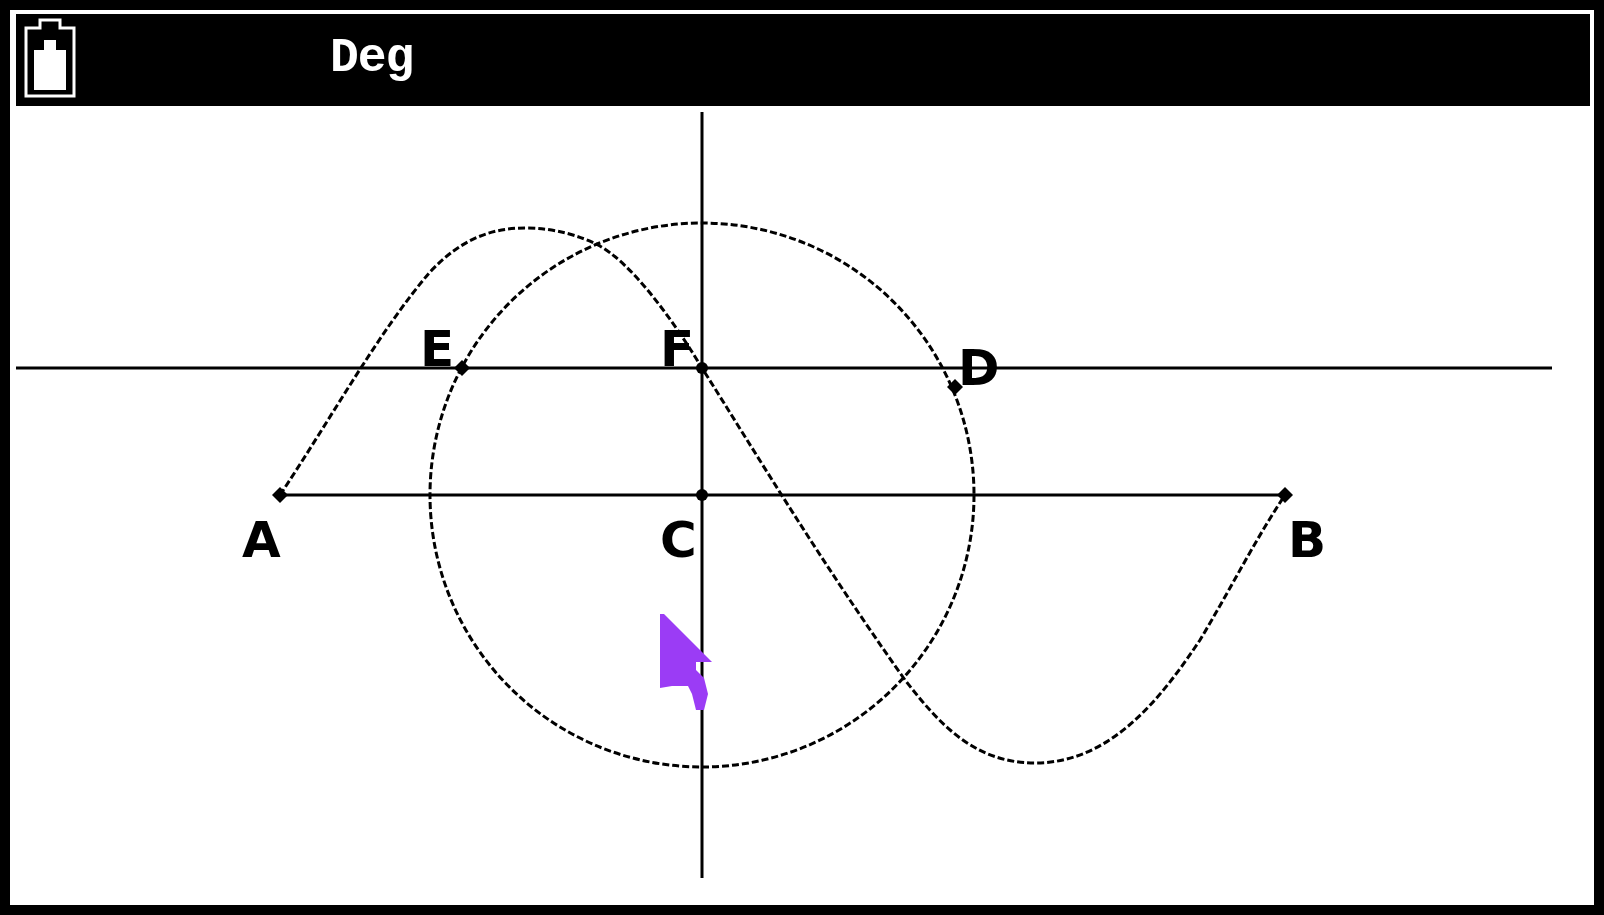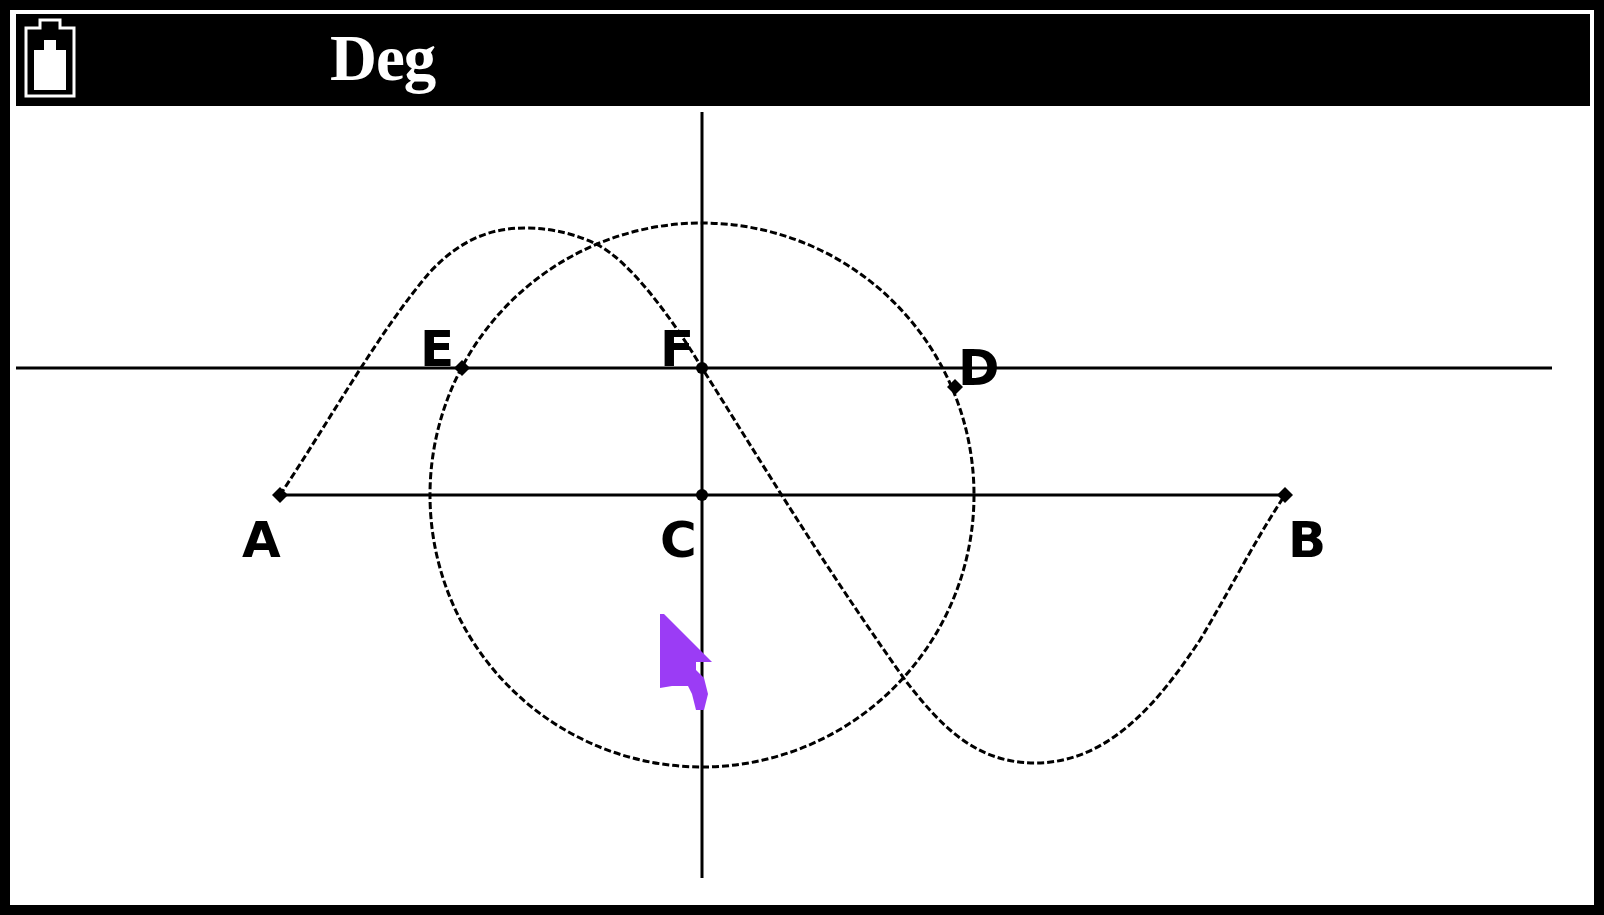--- a/index.html
+++ b/index.html
@@ -1,20 +1,20 @@
 <!DOCTYPE html>
 <html><head>
   <meta charset="utf-8">
   <style>
     html, body { margin: 0; padding: 0; }
     body { width: 1604px; height: 915px; background: #000; position: relative; overflow: hidden; }
     .screen { position: absolute; left: 10px; top: 10px; width: 1584px; height: 895px; background: #fff; }
     .status-bar { position: absolute; left: 6px; top: 4px; width: 1574px; height: 92px; background: #000; }
     .battery { position: absolute; left: 8px; top: 4px; }
-    .angle-mode { position: absolute; left: 314px; top: 14px; color: #fff; font-family: Liberation Serif, serif; font-weight: bold; font-size: 65px; line-height: 60px; letter-spacing: -1px; }
+    .angle-mode { position: absolute; left: 314px; top: 14px; color: #fff; font-family: Liberation Mono, monospace; font-weight: bold; font-size: 48px; line-height: 60px; letter-spacing: -1px; }
     .canvas { position: absolute; left: 0; top: 0; }
     .label { font-family: "DejaVu Sans", sans-serif; font-weight: bold; font-size: 50px; fill: #000; }
     .cursor { position: absolute; }
   </style>
 </head>
 <body>
 
 <div class="screen">
   <div class="status-bar">
     <svg class="battery" width="52" height="80" viewBox="0 0 52 80">

